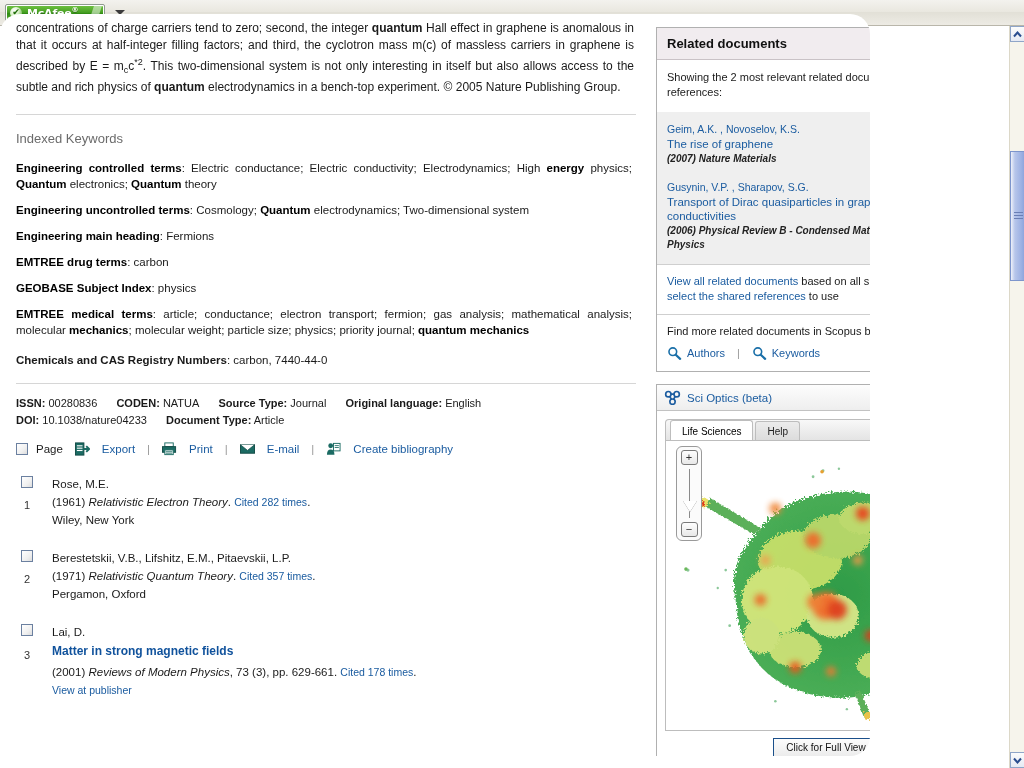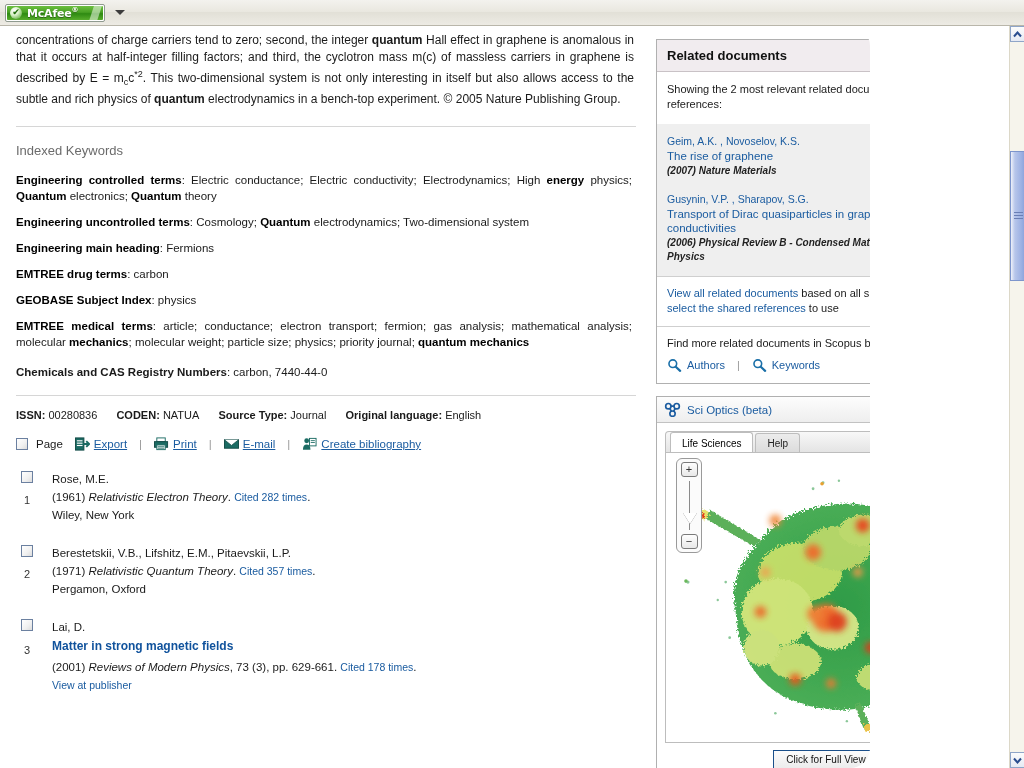--- a/index.html
+++ b/index.html
@@ -60,21 +60,21 @@
   #mcafee-caret {
     margin-left: 10px;
     width: 0; height: 0;
     border-left: 5px solid transparent;
     border-right: 5px solid transparent;
     border-top: 5px solid #3c3c3c;
   }
 
   
   #viewport {
-    position: absolute; left: 0; top: 26px;
+    position: absolute; left: 0; top: 14px;
     width: 870px; height: 742px;
     background: #fff;
     overflow: hidden;
     border-radius: 20px;
   }
 
   
   #main-col {
     position: absolute; left: 0; top: 0;
     width: 652px; height: 742px;
@@ -125,21 +125,21 @@
     margin-top: 16px; font-size: 11.5px;
   }
   .cbx {
     width: 12px; height: 12px;
     border: 1px solid #6b80a0;
     background: linear-gradient(135deg,#ffffff 0%,#f0f0f0 60%,#dcdcdc 100%);
     display: inline-block;
   }
   #ref-toolbar .lbl { margin-left: 8px; color: #1a1a1a; }
   .tb-item { display: flex; align-items: center; margin-left: 12px; }
-  .tb-item .txt { color: #1b5ca0; margin-left: 4px; cursor: pointer; text-decoration: underline; }
+  .tb-item .txt { color: #1b5ca0; margin-left: 12px; cursor: pointer; }
   .tb-sep { color: #999; margin-left: 12px; }
   .ic { width: 15px; height: 14px; display: block; }
 
   
   .refrow { display: flex; margin-top: 16px; }
   .refleft { width: 36px; flex-shrink: 0; position: relative; }
   .refleft .cbx { position: absolute; left: 5px; top: 1px; }
   .refnum {
     position: absolute; left: 8px; top: 24px;
     font-size: 11px; color: #333;
@@ -361,20 +361,26 @@
     <div style="margin-top:13px">
       <div class="metaline">
         <b>ISSN:</b>
         <span>00280836</span><span class="metasp"></span>
         <b>CODEN:</b>
         <span>NATUA</span><span class="metasp"></span>
         <b>Source Type:</b>
         <span>Journal</span><span class="metasp"></span>
         <b>Original language:</b>
         <span>English</span>
+      </div>
+      <div class="metaline">
+        <b>DOI:</b>
+        <span>10.1038/nature04233</span><span class="metasp"></span>
+        <b>Document Type:</b>
+        <span>Article</span>
       </div>
     </div>
 
 
     <div id="ref-toolbar">
       <span class="cbx"></span>
       <span class="lbl">Page</span>
 
       <span class="tb-item">
         <svg class="ic" viewBox="0 0 16 14">

